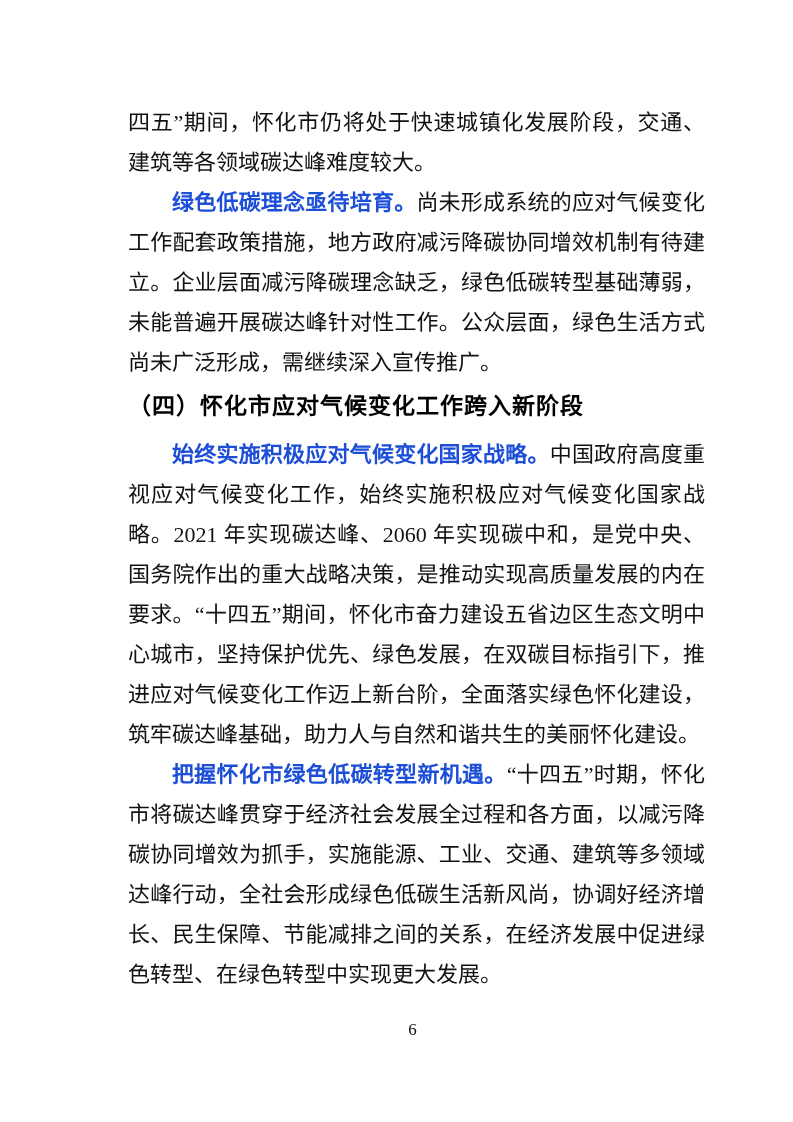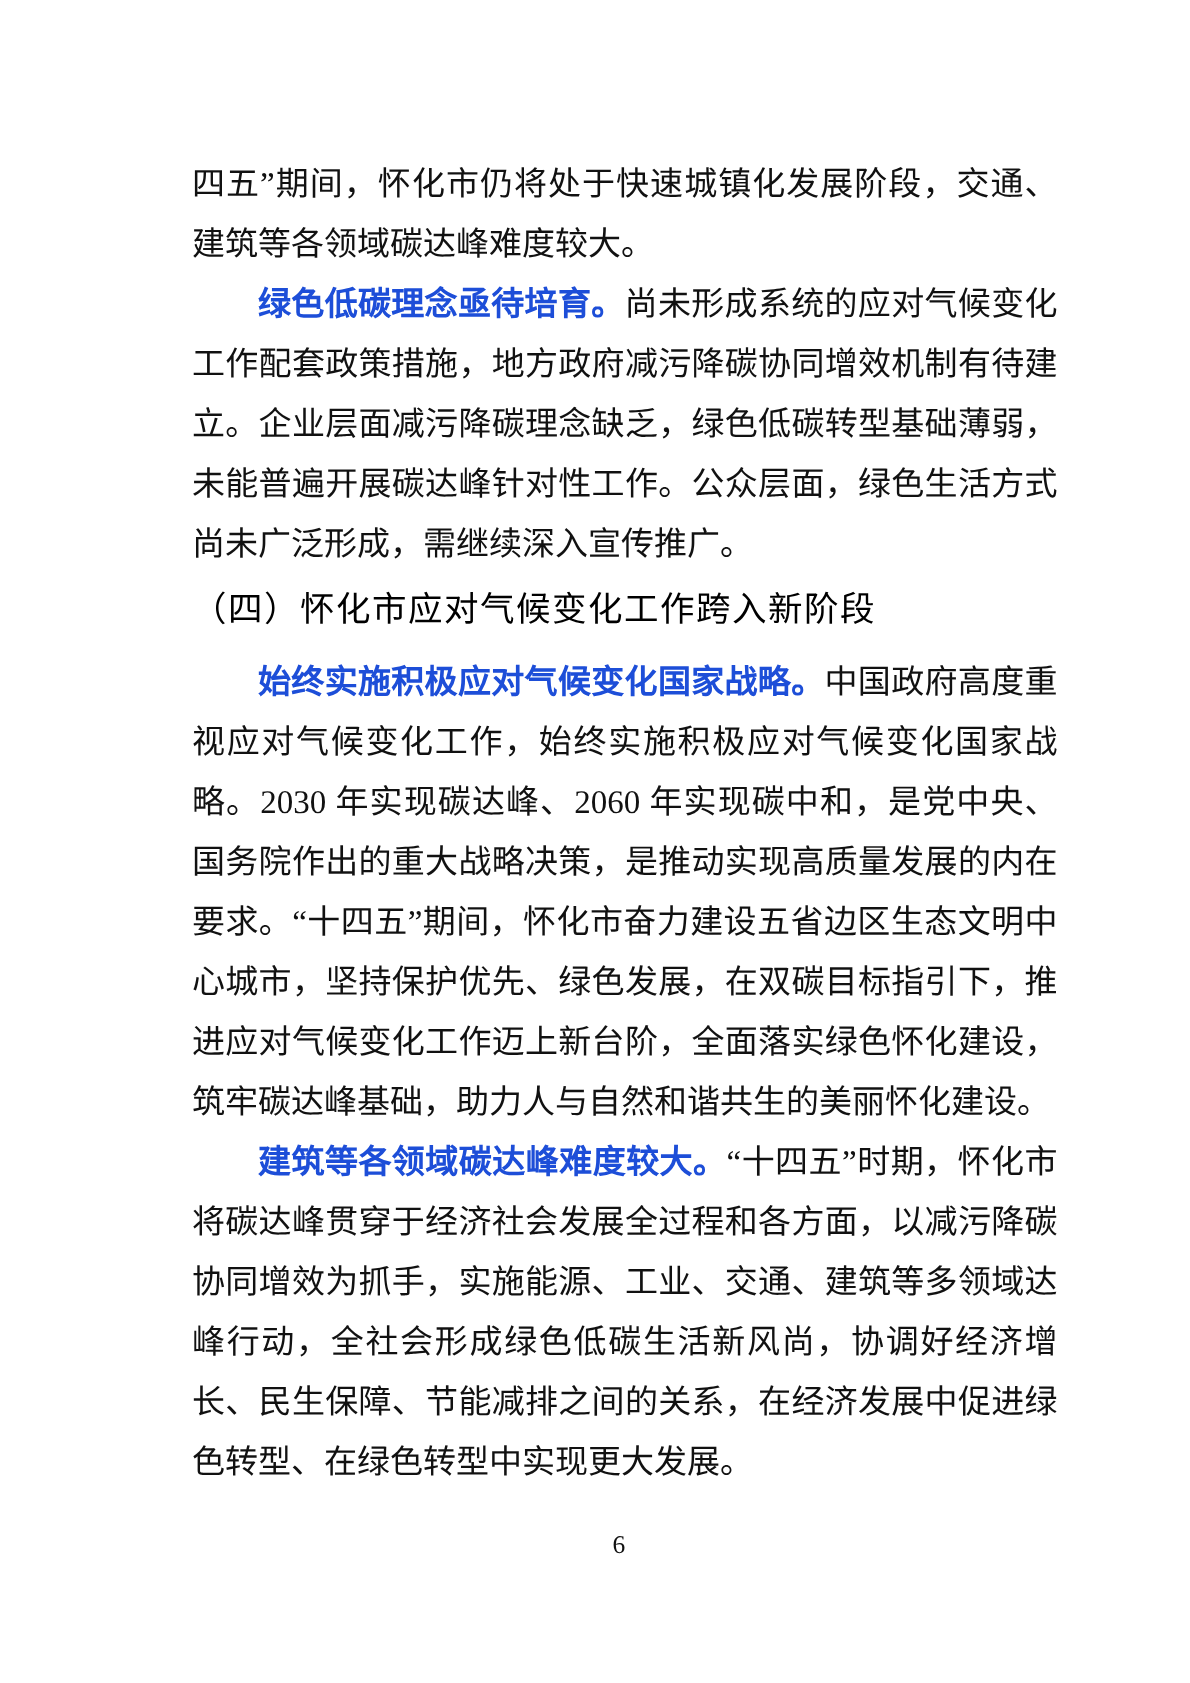--- a/index.html
+++ b/index.html
@@ -27,21 +27,21 @@
     color: #111111;
   }
   p.body.indent { text-indent: 2em; }
   p.body b {
     font-weight: 700;
     color: #1d4ed8;
   }
   h2.heading {
     font-size: 23px;
     line-height: 40px;
-    font-weight: 400;
+    font-weight: 700;
     color: #000000;
     margin-top: 4px;
     margin-bottom: 8px;
     letter-spacing: 1px;
   }
   .footer {
     position: absolute;
     left: 0;
     top: 1018px;
     width: 793px;
@@ -53,19 +53,19 @@
   }
 </style>
 </head>
 <body>
 
 <div class="page">
   <div class="content">
       <p class="body"><span>四五”期间，怀化市仍将处于快速城镇化发展阶段，交通、建筑等各领域碳达峰难度较大。</span></p>
       <p class="body indent"><b>绿色低碳理念亟待培育。</b><span>尚未形成系统的应对气候变化工作配套政策措施，地方政府减污降碳协同增效机制有待建立。企业层面减污降碳理念缺乏，绿色低碳转型基础薄弱，未能普遍开展碳达峰针对性工作。公众层面，绿色生活方式尚未广泛形成，需继续深入宣传推广。</span></p>
       <h2 class="heading">（四）怀化市应对气候变化工作跨入新阶段</h2>
-      <p class="body indent"><b>始终实施积极应对气候变化国家战略。</b><span>中国政府高度重视应对气候变化工作，始终实施积极应对气候变化国家战略。2030 年实现碳达峰、2060 年实现碳中和，是党中央、国务院作出的重大战略决策，是推动实现高质量发展的内在要求。“十四五”期间，怀化市奋力建设五省边区生态文明中心城市，坚持保护优先、绿色发展，在双碳目标指引下，推进应对气候变化工作迈上新台阶，全面落实绿色怀化建设，筑牢碳达峰基础，助力人与自然和谐共生的美丽怀化建设。</span></p>
-      <p class="body indent"><b>建筑等各领域碳达峰难度较大。</b><span>“十四五”时期，怀化市将碳达峰贯穿于经济社会发展全过程和各方面，以减污降碳协同增效为抓手，实施能源、工业、交通、建筑等多领域达峰行动，全社会形成绿色低碳生活新风尚，协调好经济增长、民生保障、节能减排之间的关系，在经济发展中促进绿色转型、在绿色转型中实现更大发展。</span></p>
+      <p class="body indent"><b>始终实施积极应对气候变化国家战略。</b><span>中国政府高度重视应对气候变化工作，始终实施积极应对气候变化国家战略。2021 年实现碳达峰、2060 年实现碳中和，是党中央、国务院作出的重大战略决策，是推动实现高质量发展的内在要求。“十四五”期间，怀化市奋力建设五省边区生态文明中心城市，坚持保护优先、绿色发展，在双碳目标指引下，推进应对气候变化工作迈上新台阶，全面落实绿色怀化建设，筑牢碳达峰基础，助力人与自然和谐共生的美丽怀化建设。</span></p>
+      <p class="body indent"><b>把握怀化市绿色低碳转型新机遇。</b><span>“十四五”时期，怀化市将碳达峰贯穿于经济社会发展全过程和各方面，以减污降碳协同增效为抓手，实施能源、工业、交通、建筑等多领域达峰行动，全社会形成绿色低碳生活新风尚，协调好经济增长、民生保障、节能减排之间的关系，在经济发展中促进绿色转型、在绿色转型中实现更大发展。</span></p>
     </div>
   <div class="footer">
     <span>6</span>
   </div>
 </div>
 
 </body></html>

